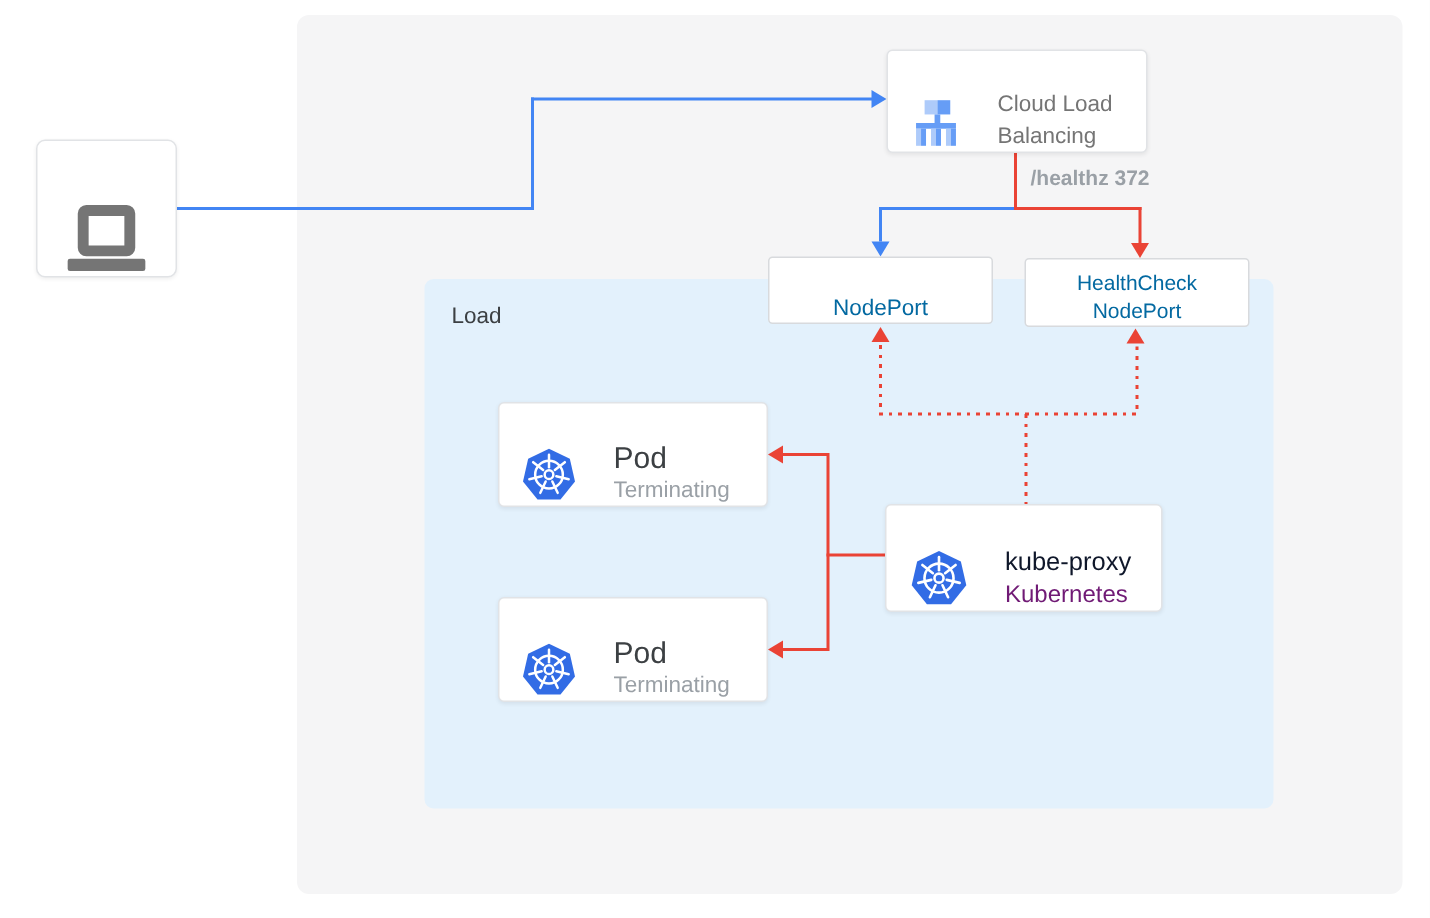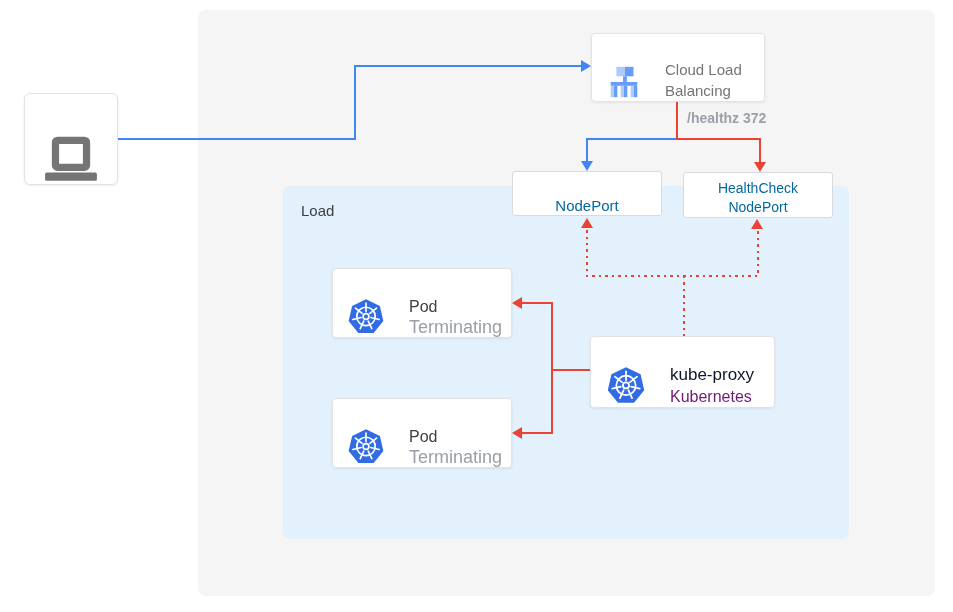--- a/index.html
+++ b/index.html
@@ -30,22 +30,22 @@
   .hc-box{left:683px;top:172px;width:150px;height:46px;}
   .pod-box{left:332px;width:180px;height:70px;padding-left:13px;}
   .pod-top{top:268px;}
   .pod-bottom{top:398px;}
   .kproxy-box{left:590px;top:336px;width:185px;height:72px;padding-left:14px;}
 
   .lb-label{margin-left:22px;width:92px;font-size:15px;line-height:21px;color:#757575;}
   .port-label{font-size:15px;line-height:19px;font-weight:normal;color:#0369a1;width:130px;}
   .hc-box .port-label{font-size:14px;}
   .node-text{margin-left:23px;}
-  .pod-title{font-size:16px;color:#3c4043;line-height:21px;}
-  .pod-status{font-size:18px;color:#9aa0a6;line-height:20px;}
+  .pod-title{font-size:20px;color:#3c4043;line-height:21px;}
+  .pod-status{font-size:15px;color:#9aa0a6;line-height:20px;}
   .kp-title{font-size:17px;color:#0f172a;line-height:23px;}
   .kp-sub{font-size:16px;color:#701a75;line-height:21px;}
   .healthz-label{position:absolute;left:687px;top:110px;font-size:14px;font-weight:bold;color:#9aa0a6;}
 
   .line{position:absolute;}
   .hline{height:2px;}
   .vline{width:2px;}
   .blue{background:var(--blue);}
   .red{background:var(--red);}
   .vdot{width:2px;background:repeating-linear-gradient(180deg,var(--red) 0 2.5px,transparent 2.5px 6.5px);}

